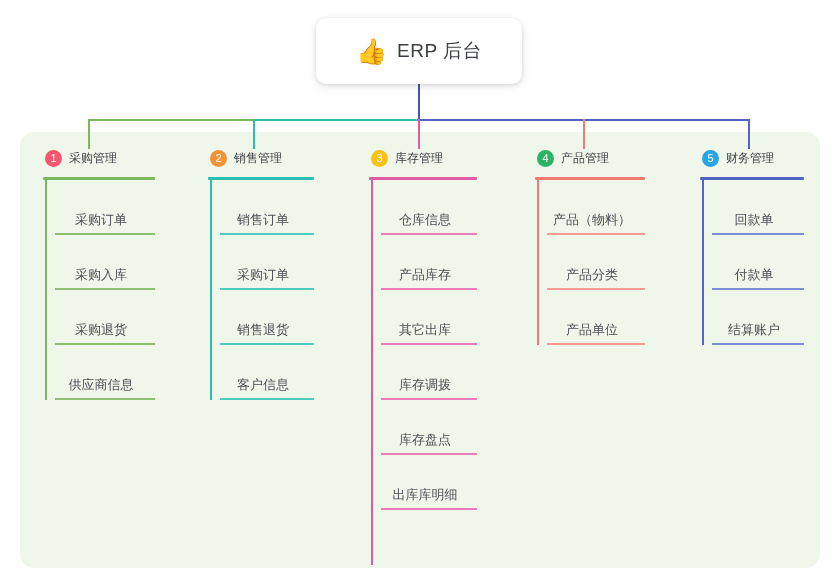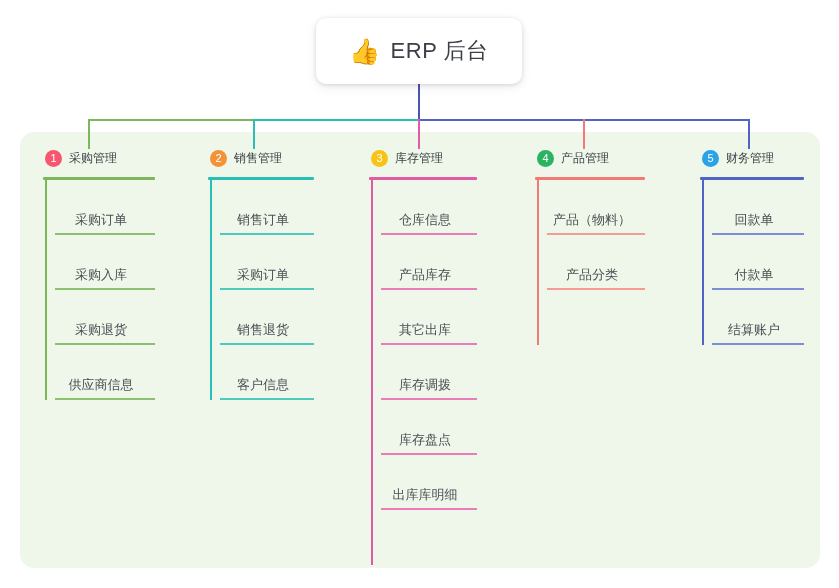--- a/index.html
+++ b/index.html
@@ -38,21 +38,21 @@
     justify-content: center;
     gap: 10px;
     z-index: 6;
   }
   .root-emoji {
     font-size: 25px;
     line-height: 1;
     display: block;
   }
   .root-title {
-    font-size: 22px;
+    font-size: 19px;
     letter-spacing: 0.5px;
     color: #3b3f45;
     white-space: nowrap;
   }
 
   
   .ln {
     position: absolute;
     z-index: 4;
   }
@@ -261,20 +261,24 @@
     <div class="leaves">
       <div class="spine" style="height:165px; background:#f37a72;"></div>
       <div class="leaf">
         <span class="leaf-label">产品（物料）</span>
         <span class="leaf-rule" style="background:#f79a93;"></span>
       </div>
       <div class="leaf">
         <span class="leaf-label">产品分类</span>
         <span class="leaf-rule" style="background:#f79a93;"></span>
       </div>
+      <div class="leaf">
+        <span class="leaf-label">产品单位</span>
+        <span class="leaf-rule" style="background:#f79a93;"></span>
+      </div>
     </div>
   </div>
 
   <div class="col" style="left:700px; width:104px;">
     <div class="col-head">
       <span class="badge" style="background:#2aa3e6;">5</span>
       <span class="col-title">财务管理</span>
     </div>
     <div class="head-rule" style="background:#5164c4;"></div>
     <div class="leaves">

